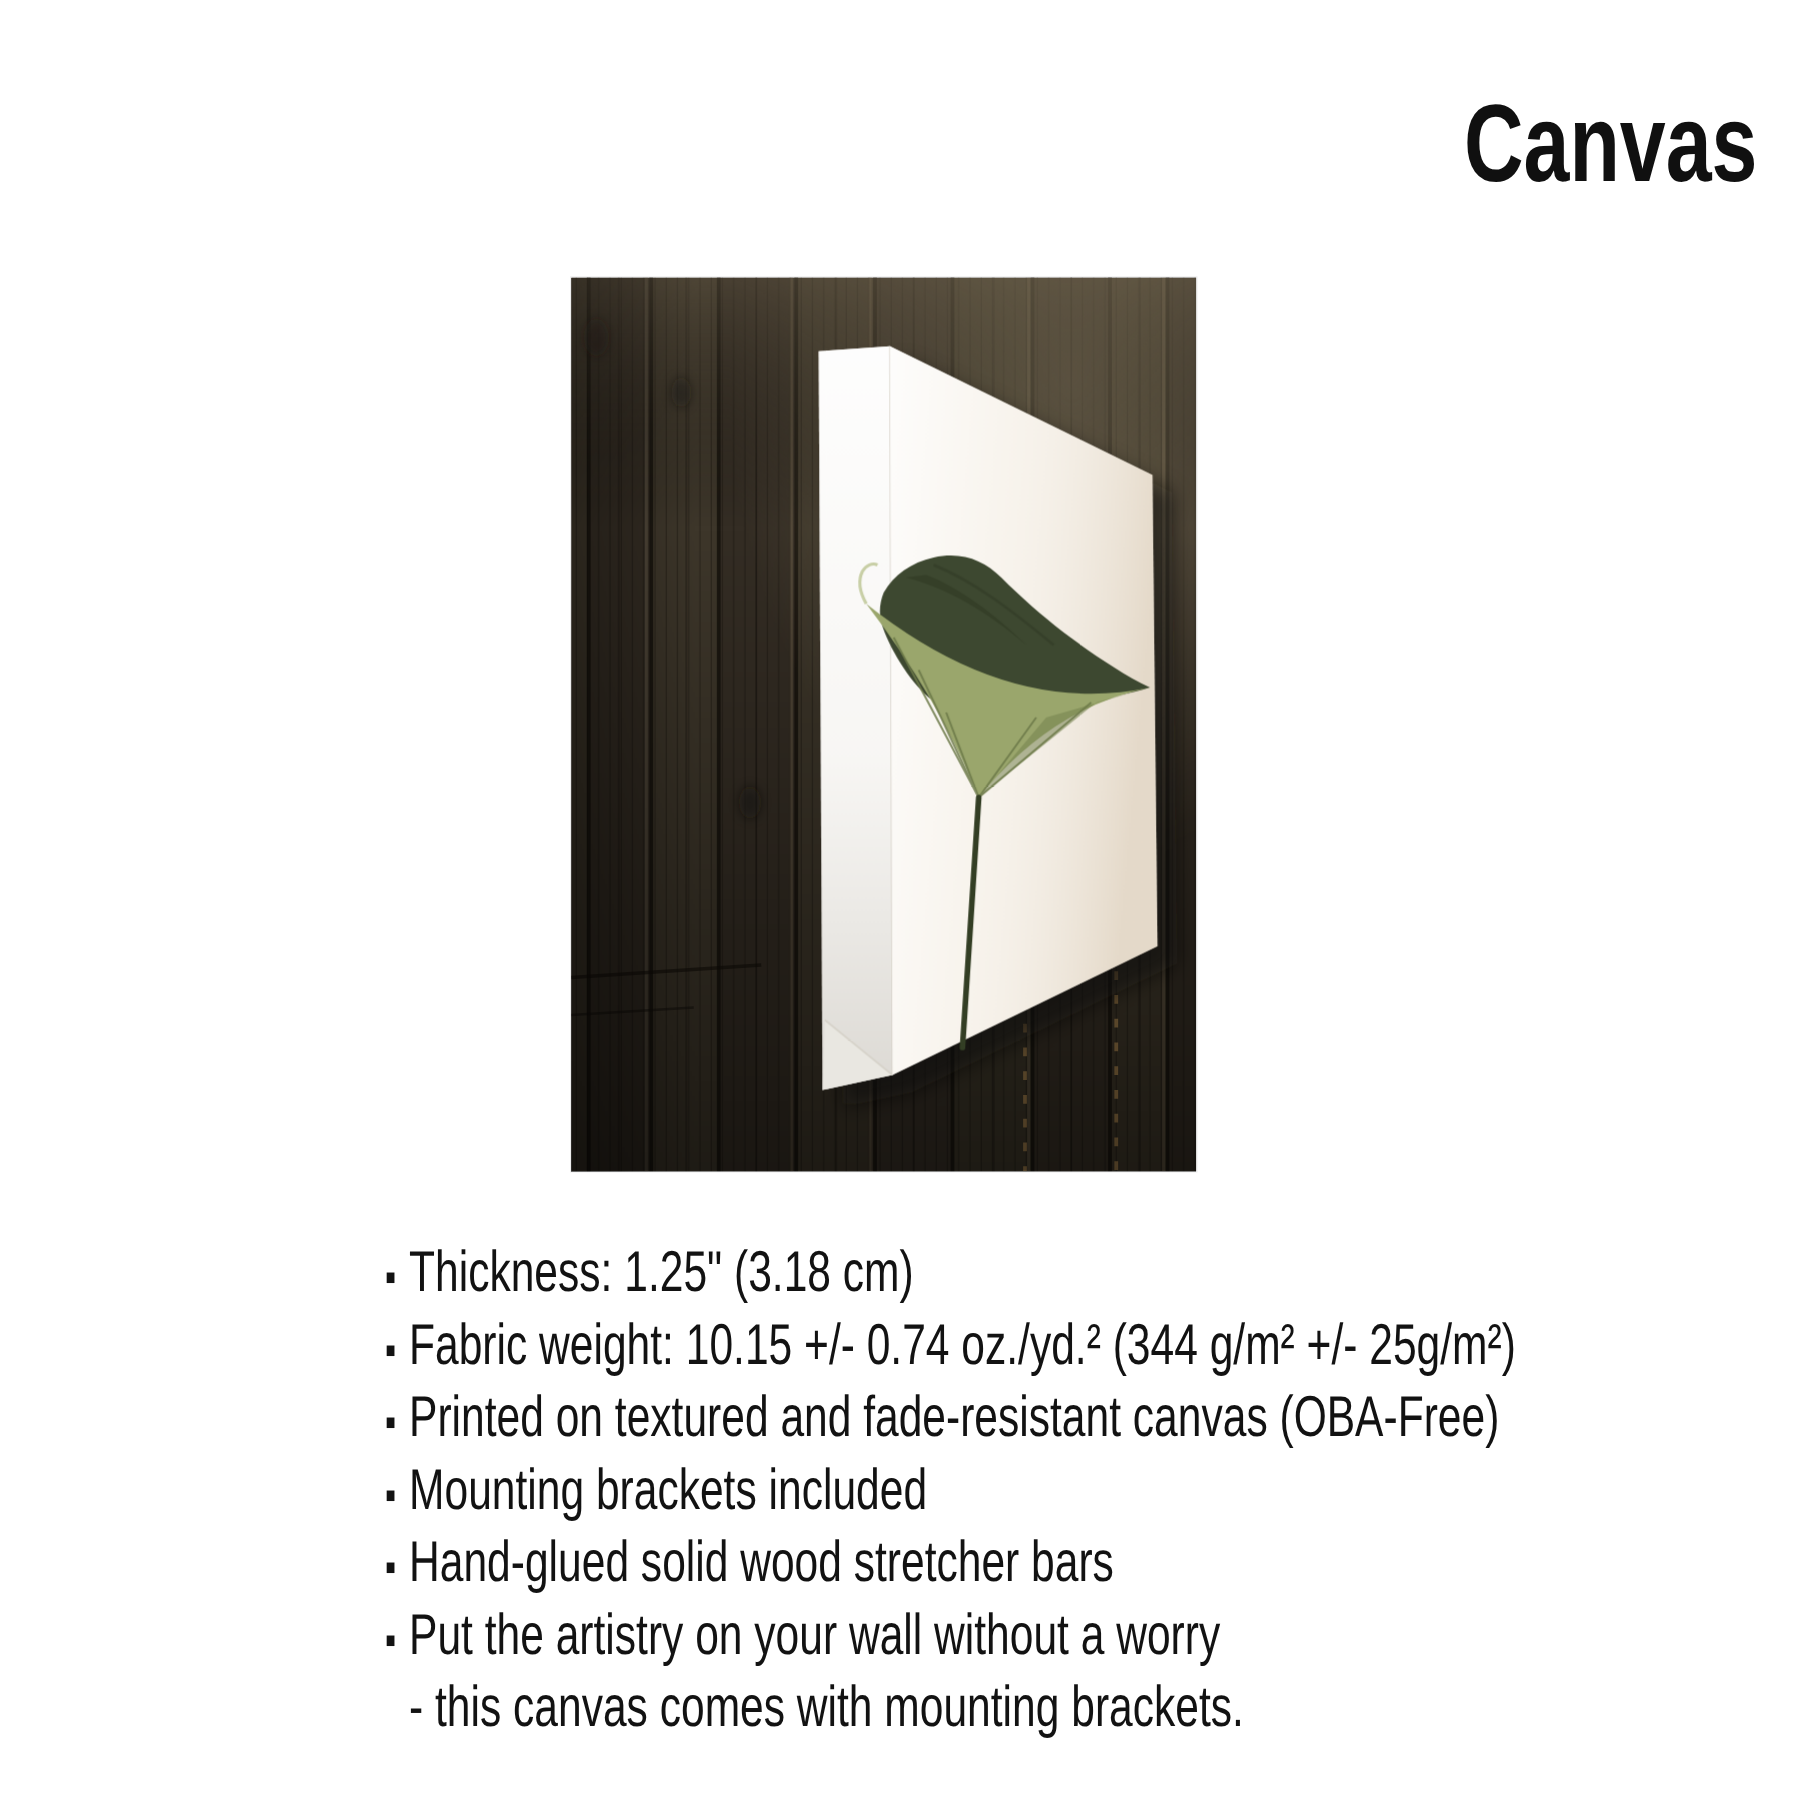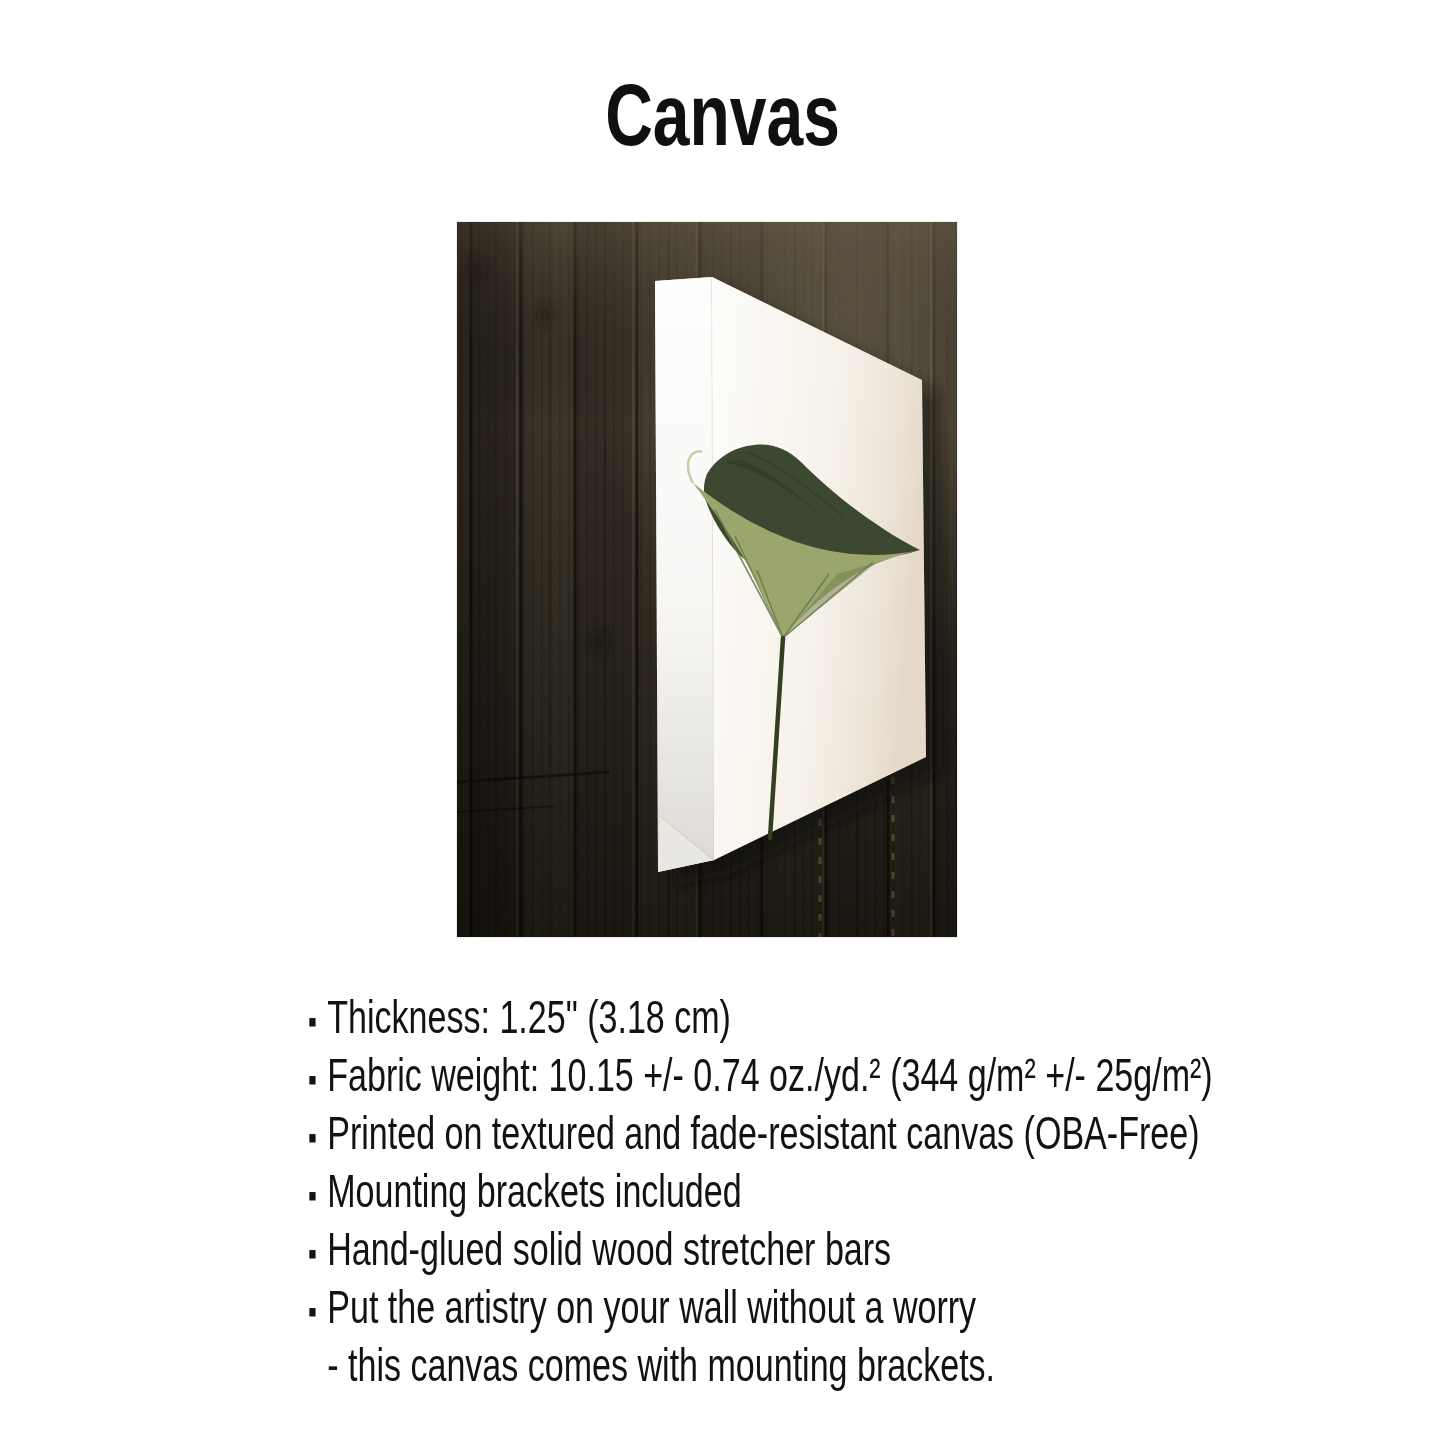--- a/index.html
+++ b/index.html
@@ -1,21 +1,21 @@
 <!DOCTYPE html>
 <html><head>
 <meta charset="utf-8">
 <style>
   html,body{margin:0;padding:0;background:#ffffff;}
   body{width:1445px;height:1445px;font-family:"Liberation Sans",sans-serif;}
   .page{position:relative;width:1445px;height:1445px;background:#ffffff;overflow:hidden;}
 
   .title{
     position:absolute;top:64px;left:0;right:0;margin:0;
-    text-align:center;font-size:88px;font-weight:bold;color:#101010;line-height:1.15;
+    text-align:right;font-size:88px;font-weight:bold;color:#101010;line-height:1.15;
   }
   .title > span{display:inline-block;transform:scaleX(0.75);transform-origin:50% 50%;white-space:nowrap;}
 
   .photo{
     position:absolute;left:457px;top:222px;width:500px;height:715px;
     box-shadow:0 0 0 1px rgba(0,0,0,0.07);
   }
   .photo svg{display:block;width:500px;height:715px;}
 
   .specs{

